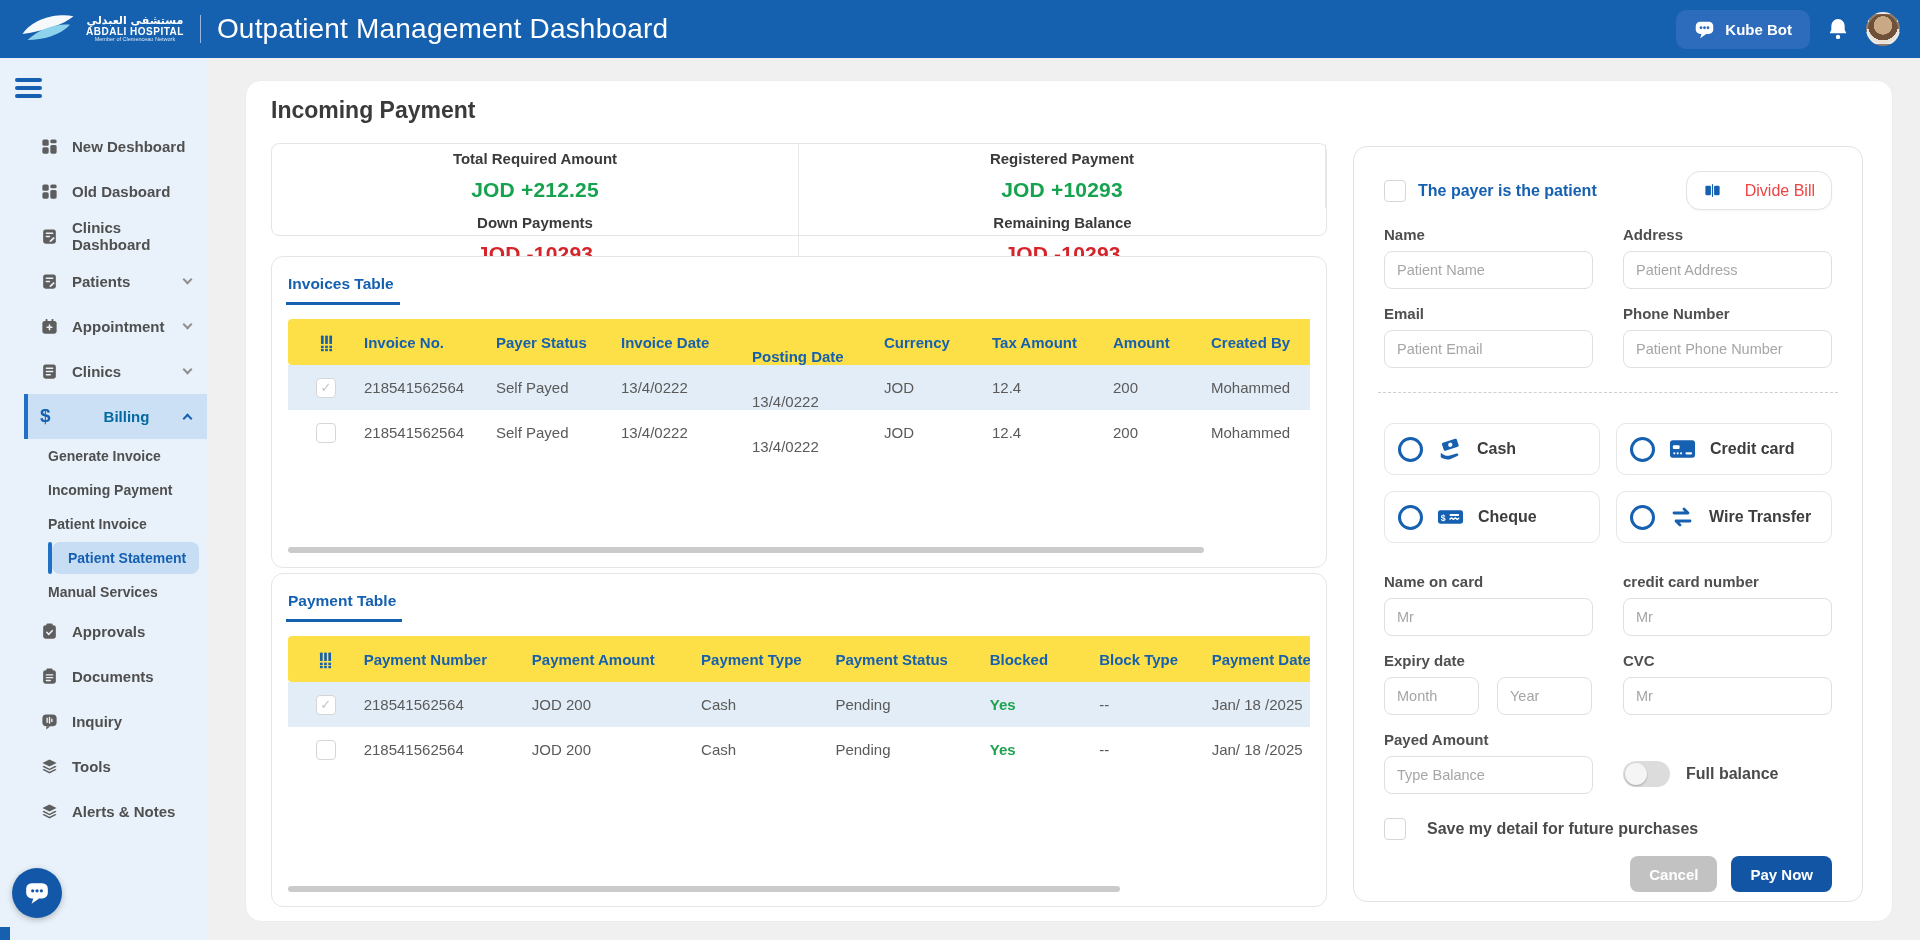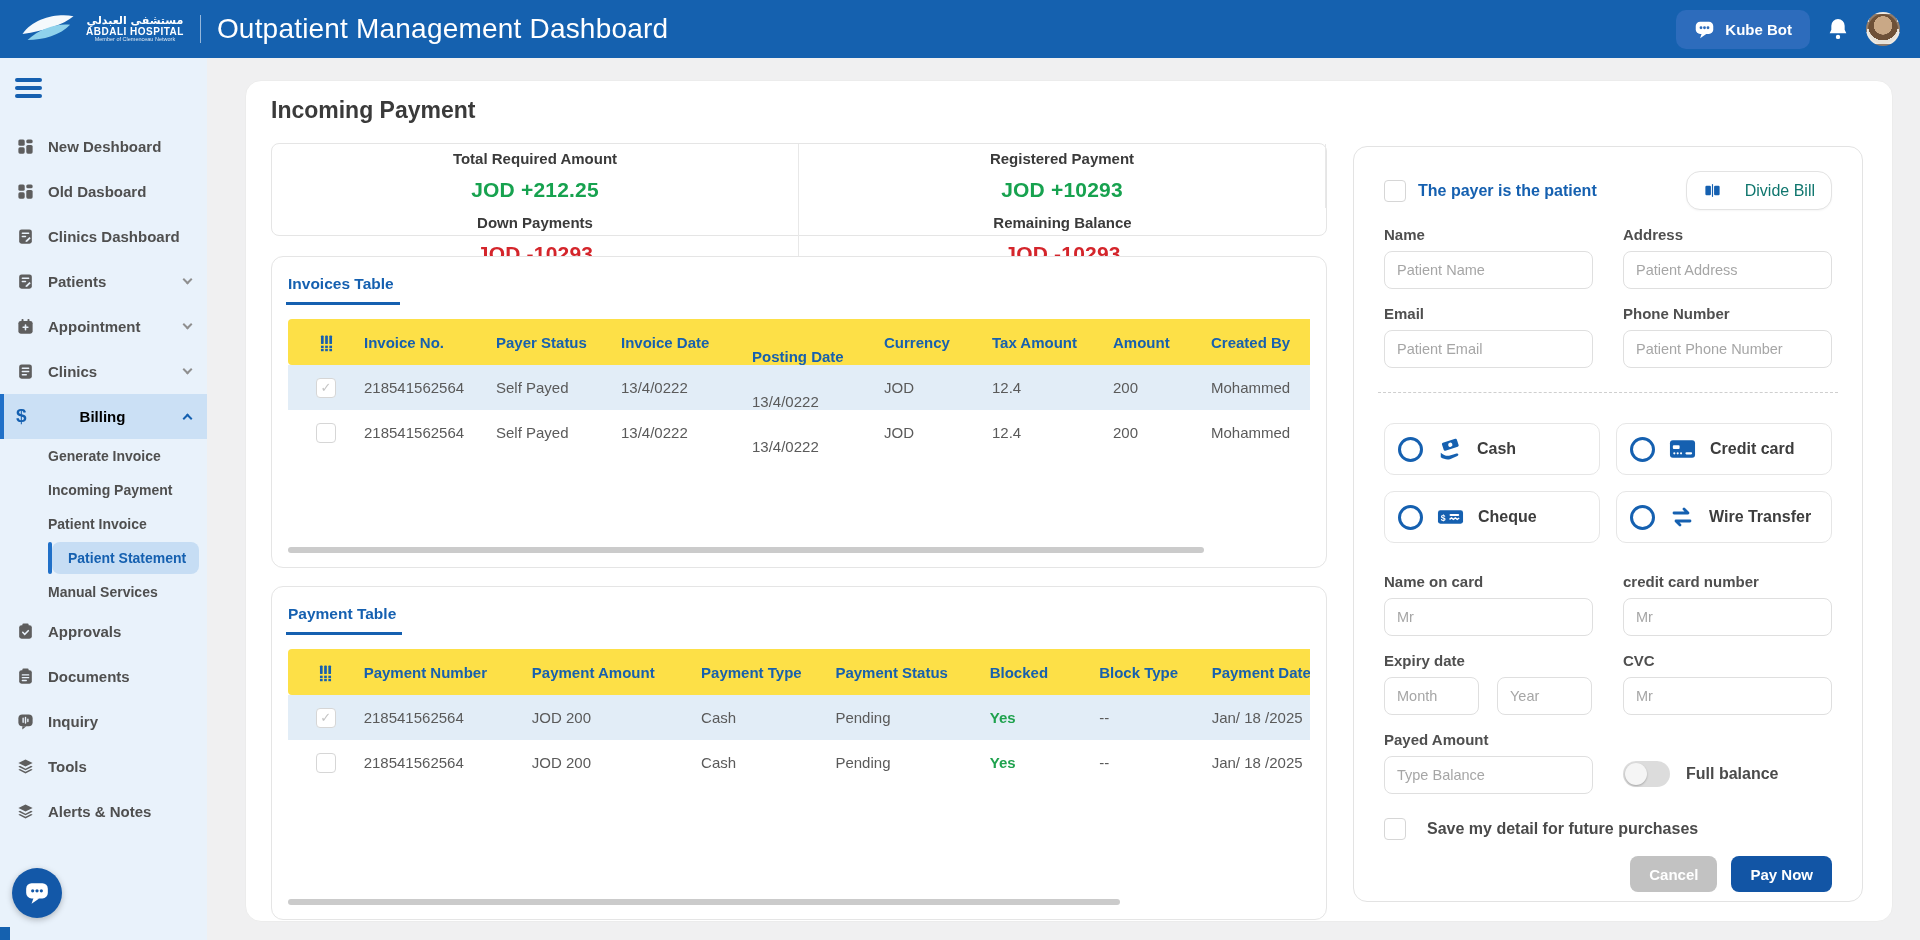--- a/index.html
+++ b/index.html
@@ -24,27 +24,27 @@
   .avatar { width:34px; height:34px; border-radius:50%;
     background:radial-gradient(circle at 50% 38%, #c9a886 0 38%, #6e5138 39% 62%, #e8e2d8 63%);
     border:2px solid rgba(255,255,255,.25); cursor:pointer; }
 
   
   .sbar { position:absolute; left:0; top:58px; width:207px; height:882px;
     background:#E9F2FB; overflow:hidden; }
   .burger { margin:20px 0 26px 15px; cursor:pointer; width:27px; }
   .burger i { display:block; height:3.5px; background:#1560B0; border-radius:2px; margin-bottom:4.5px; }
   .s-item { display:flex; align-items:center; gap:13px; height:45px; padding:0 16px;
-    color:#5E5E5E; font-size:15px; font-weight:bold; cursor:pointer; }
+    color:#5E5E5E; font-size:15px; font-weight:bold; cursor:pointer;margin-left:24px; }
   .s-item .lbl { color:#4F4F4F; }
   .s-item svg, .s-item .dollar { flex:0 0 auto; }
   .chev { width:7px; height:7px; border-right:2px solid #8F8F8F; border-bottom:2px solid #8F8F8F;
     transform:rotate(45deg); margin-left:auto; margin-top:-4px; }
   .s-item.active { background:#CBE0F5; border-left:4px solid #2070C8; padding-left:12px; color:#1560B0; }
-  .s-item.active .lbl { color:#000000;padding-left:40px; }
+  .s-item.active .lbl { color:#0369a1;padding-left:40px; }
   .s-item.active .chev { transform:rotate(-135deg); border-color:#1560B0; margin-top:4px; }
   .dollar { font-size:19px; font-weight:bold; }
   .s-sub { height:34px; display:flex; align-items:center; padding-left:48px;
     font-size:14px; font-weight:bold; color:#4F4F4F; cursor:pointer; }
   .s-sub.sel { }
   .s-sub.sel .bar { width:4px; height:32px; background:#2070C8; border-radius:2px; }
   .s-sub.sel .pill { flex:1; margin-right:8px; height:32px; background:#C6DDF4; border-radius:8px;
     display:flex; align-items:center; padding-left:16px; color:#1560B0; }
 
   
@@ -57,21 +57,21 @@
     display:grid; grid-template-columns:1fr 1fr; align-items:center; }
   .sum-cell { text-align:center; border-right:1px solid #E8E8E8; padding:6px 0; }
   .sum-cell:last-child { border-right:none; }
   .sum-lbl { font-size:15px; font-weight:bold; color:#3A3A3A; }
   .sum-val { font-size:21px; font-weight:bold; margin-top:11px; letter-spacing:.2px; }
   .v-green { color:#17A24F; } .v-red { color:#D4252B; }
 
   .tbl-card { position:absolute; left:25px; width:1056px; background:#fff;
     border:1px solid #E5E5E5; border-radius:12px; }
   .tbl-card.inv { top:175px; height:312px; }
-  .tbl-card.pay { top:505px; height:334px; }
+  .tbl-card.pay { top:492px; height:334px; }
   .tab { display:inline-block; margin:18px 0 0 14px; padding:0 6px 9px 2px;
     color:#1560B0; font-size:15.5px; font-weight:bold; border-bottom:3px solid #1560B0; cursor:pointer; }
   .tbl-wrap { margin:14px 16px 0 16px; overflow:hidden; }
   .trow { display:flex; align-items:center; height:45px; font-size:15px; color:#5A5A5A; width:1063px; }
   .trow.head { height:46px; background:#fde047; border-radius:4px; color:#1760AE; font-weight:bold; }
   .trow.hl { background:#E2EDF7; }
   .c0{width:76px; display:flex; justify-content:center;} .c1{width:132px;} .c2{width:125px;}
   .c3{width:131px;} .c4{width:132px;margin-top:28px;} .c5{width:108px;} .c6{width:121px;} .c7{width:98px;} .c8{width:140px; white-space:nowrap; overflow:hidden;}
   .p0{width:76px; display:flex; justify-content:center;} .p1{width:169px;} .p2{width:170px;}
   .p3{width:135px;} .p4{width:155px;} .p5{width:110px;} .p6{width:113px;} .p7{width:140px; white-space:nowrap; overflow:hidden;}
@@ -81,21 +81,21 @@
   .hscroll { position:absolute; left:16px; bottom:14px; height:6px; background:#CBCBCB; border-radius:3px; cursor:pointer; }
 
   
   .panel { position:absolute; left:1107px; top:65px; width:510px; height:756px;
     background:#fff; border:1px solid #E3E3E3; border-radius:14px; padding:24px 30px; }
   .prow1 { display:flex; align-items:center; justify-content:space-between; }
   .payer-chk { display:flex; align-items:center; gap:12px; cursor:pointer; }
   .payer-chk .cbx { width:22px; height:22px; }
   .payer-lbl { color:#1560B0; font-size:16px; font-weight:bold; }
   .divide-btn { display:flex; align-items:center; gap:23px; background:#fff;
-    border:1px solid #E3E3E3; border-radius:14px; padding:9px 16px; font-size:16px; color:#0f766e;
+    border:1px solid #E3E3E3; border-radius:14px; padding:9px 16px; font-size:16px; color:#ef4444;
     font-family:inherit; font-weight:500; cursor:pointer; box-shadow:0 1px 2px rgba(0,0,0,.04); }
   .fgrid { display:grid; grid-template-columns:1fr 1fr; column-gap:30px; }
   .flabel { font-size:15px; font-weight:bold; color:#4F4F4F; margin:16px 0 8px; }
   .fin { width:100%; height:38px; border:1px solid #DFDFDF; border-radius:8px; padding:0 12px;
     font-size:14.5px; color:#333; font-family:inherit; outline:none; background:#fff; }
   .fin::placeholder { color:#A6A6A6; }
   .dash { border:none; border-top:1.5px dashed #CFCFCF; margin:24px -6px 0; }
   .mgrid { display:grid; grid-template-columns:1fr 1fr; gap:16px; margin-top:30px; }
   .method { display:flex; align-items:center; gap:14px; height:52px; border:1px solid #E6E6E6;
     border-radius:10px; padding:0 13px; cursor:pointer; background:#fff; }

